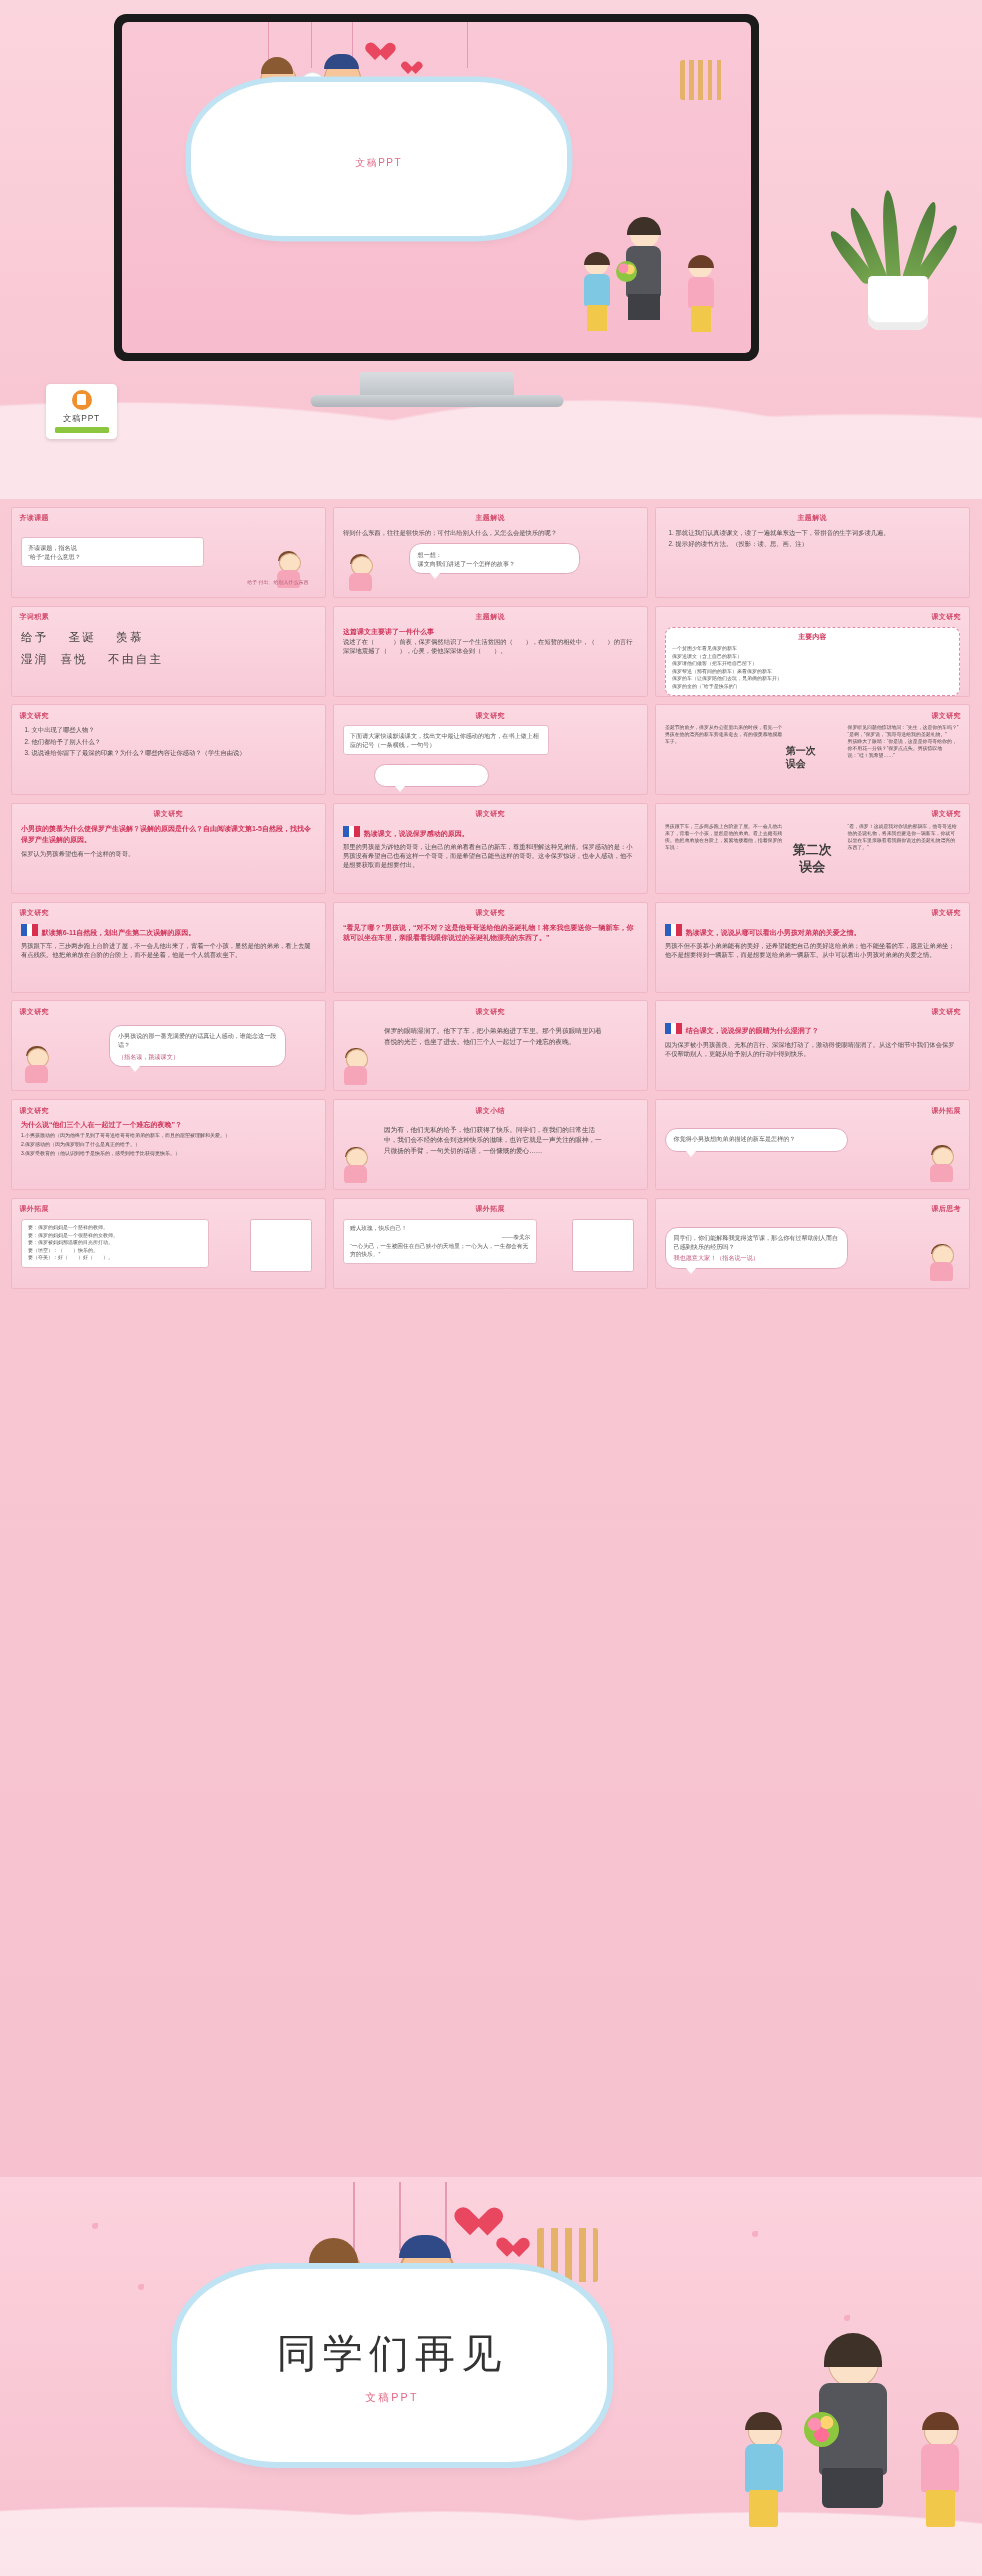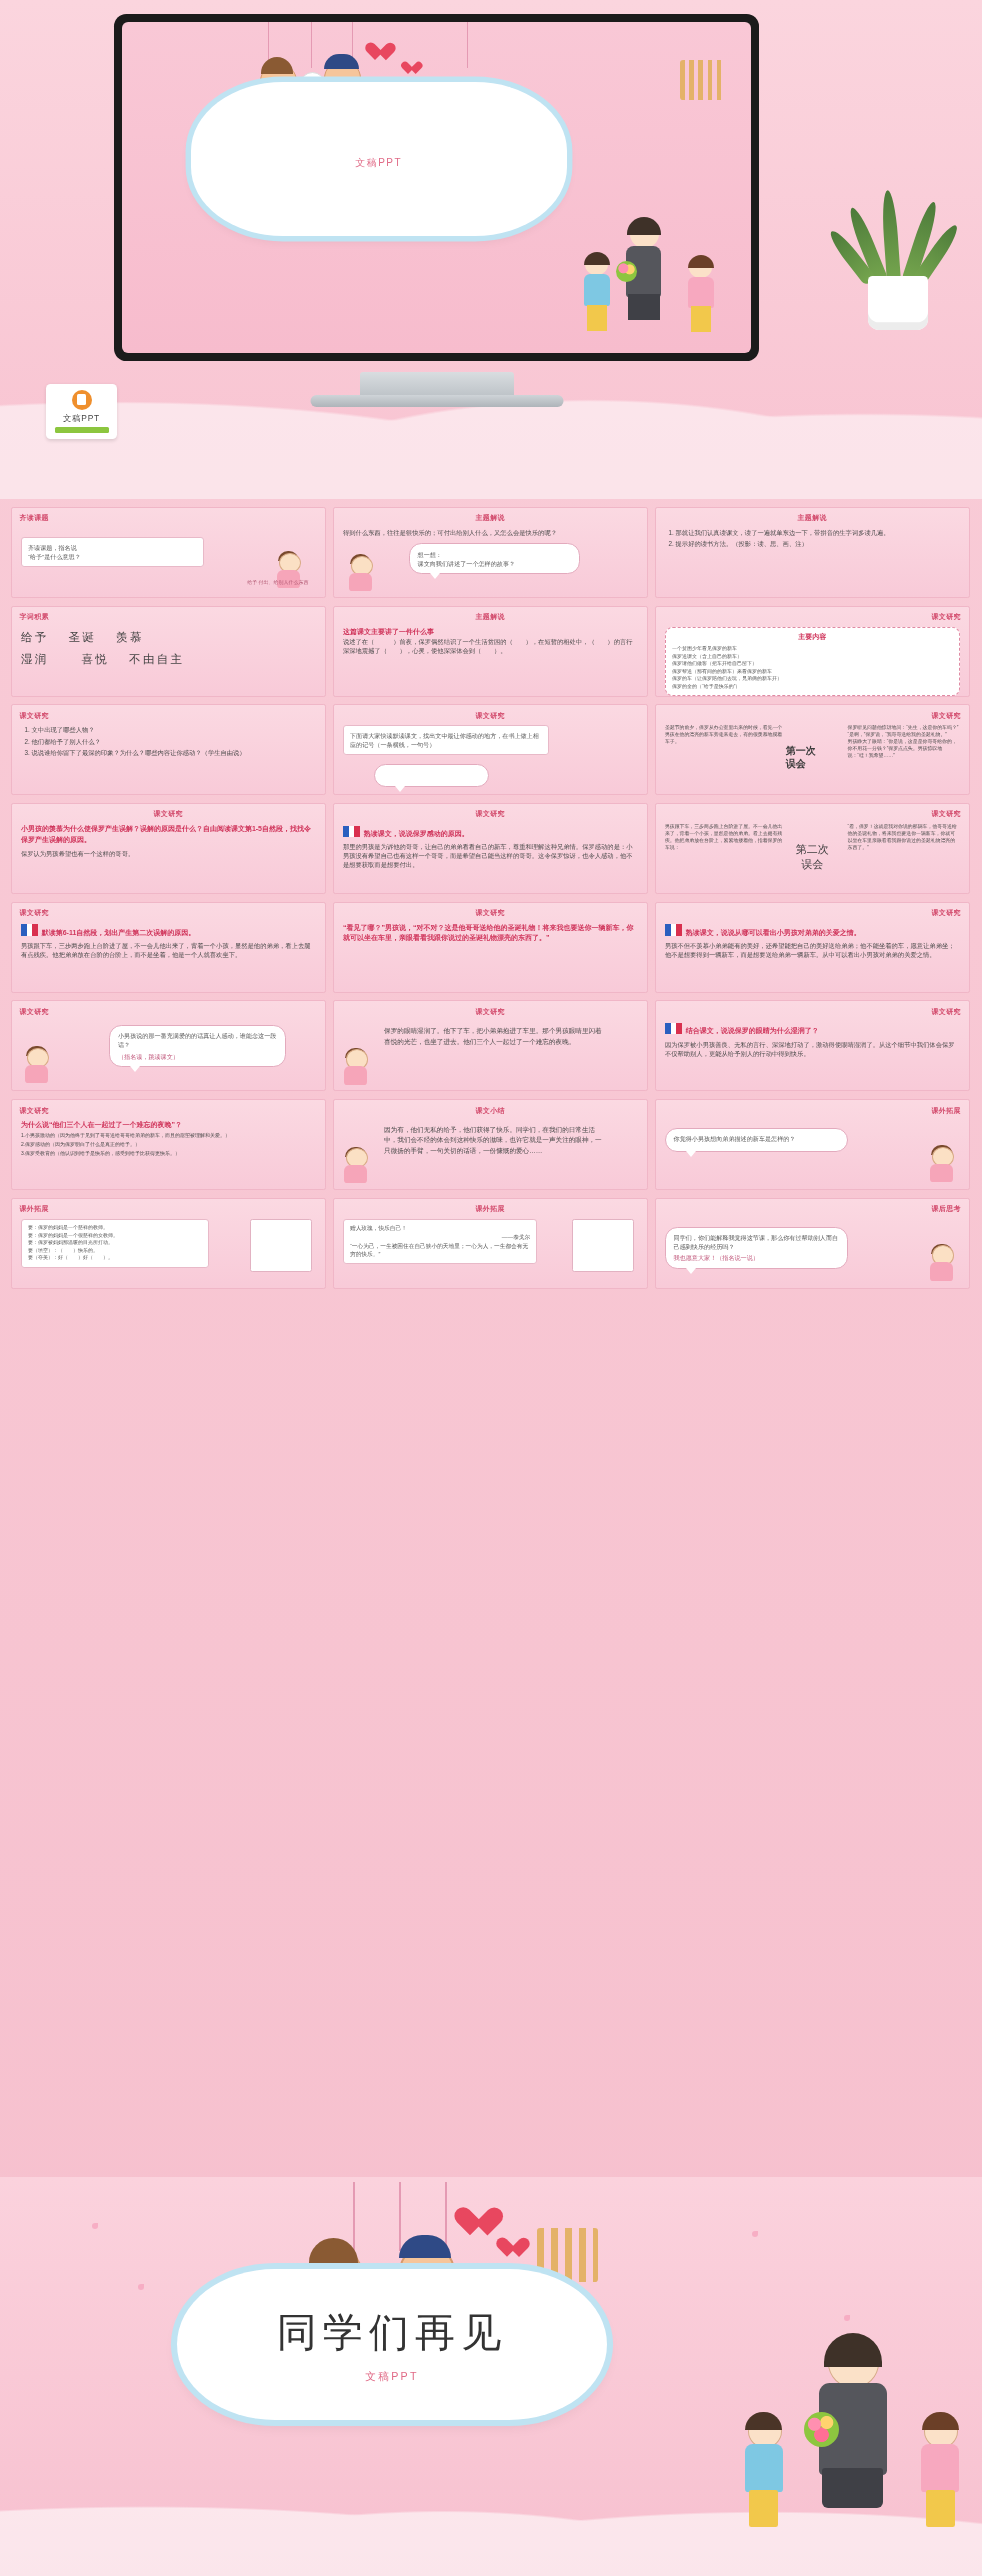--- a/index.html
+++ b/index.html
@@ -54,21 +54,21 @@
   .bigword{font-size:11.5px;color:#444;letter-spacing:2.3px;line-height:1.9;}
   .numlist{padding-left:10.7px;margin:0;}
   .numlist li{margin-bottom:2.3px;}
   .flag{position:absolute;left:7.7px;top:20px;width:17px;height:11.5px;background:linear-gradient(90deg,#2b5fbf 33%,#fff 33% 66%,#d9304f 66%);}
   .mini-kid{position:absolute;width:26px;height:35px;}
   .mini-kid .head{position:absolute;left:3.1px;top:0;width:20px;height:18.4px;border-radius:50%;background:#fbe0c4;border:0.8px solid #d9ab86;}
   .mini-kid .hair{position:absolute;left:2.3px;top:-1.5px;width:21.5px;height:10px;border-radius:10.7px 10.7px 0 0;background:#7a4a2d;}
   .mini-kid .body2{position:absolute;left:1.5px;top:17px;width:23px;height:18.4px;border-radius:6.1px 6.1px 3.1px 3.1px;background:#f6a5b9;}
   
   .footer-slide{position:absolute;left:0;right:0;bottom:0;height:399px;overflow:hidden;background:linear-gradient(#fbd2dd,#f7c0cf);}
-  .footer-cloud{position:absolute;left:177px;top:92px;width:430px;height:151px;background:#fff;border-radius:100px/77px;box-shadow:0 0 0 6.1px #bfe3f2,0 6.1px 14px rgba(0,0,0,.08);display:flex;flex-direction:column;align-items:center;justify-content:center;}
+  .footer-cloud{position:absolute;left:177px;top:92px;width:430px;height:193px;background:#fff;border-radius:100px/77px;box-shadow:0 0 0 6.1px #bfe3f2,0 6.1px 14px rgba(0,0,0,.08);display:flex;flex-direction:column;align-items:center;justify-content:center;}
   .footer-title{font-family:"DejaVu Serif",serif;font-size:40px;letter-spacing:6.1px;color:#333;}
   .footer-sub{font-size:10.7px;color:#e06a86;margin-top:10.7px;letter-spacing:2.3px;}
   .footer-clouds{position:absolute;left:0;right:0;bottom:0;height:130px;
     background:radial-gradient(ellipse at 15% 110%, #fff 0 40%, transparent 41%),
                radial-gradient(ellipse at 45% 118%, #fff 0 40%, transparent 41%),
                radial-gradient(ellipse at 78% 112%, #fff 0 38%, transparent 39%);opacity:.6;}
   .teacher{position:absolute;right:69px;bottom:46px;width:115px;height:192px;}
   .t-head{position:absolute;left:29px;top:0;width:49px;height:48px;border-radius:50%;background:#fbe1c8;border:0.8px solid #d6ab88;}
   .t-hair{position:absolute;left:24.6px;top:-4.6px;width:58px;height:34px;border-radius:29px 29px 0 0;background:#3e3128;}
   .t-body{position:absolute;left:20px;top:45px;width:68px;height:92px;background:#55565c;border-radius:10.7px 10.7px 4.6px 4.6px;}
@@ -194,21 +194,21 @@
             <li>那就让我们认真读课文，读了一遍就单东边一下，带拼音的生字词多读几遍。</li>
             <li>提示好的读书方法。（投影：读、思、画、注）</li>
           </ol>
         </div>
       </div>
       <div class="slide">
         <div class="tag">字词积累</div>
         <div class="body">
           <div>
             <div class="bigword"><span style="margin-right: 20px;">给予</span><span style="margin-right: 20px;">圣诞</span><span style="margin-right: 20px;">羡慕</span></div>
-            <div class="bigword"><span style="margin-right: 33px;">湿润</span><span style="margin-right: 20px;">喜悦</span><span style="margin-right: 36px;">不由自主</span></div>
+            <div class="bigword"><span style="margin-right: 12px;">湿润</span><span style="margin-right: 20px;">喜悦</span><span style="margin-right: 36px;">不由自主</span></div>
           </div>
         </div>
       </div>
       <div class="slide">
         <div class="tag center">主题解说</div>
         <div class="body">
           <div class="redline">这篇课文主要讲了一件什么事</div>
           <div>说述了在（　　　）前夜，保罗偶然结识了一个生活贫困的（　　），在短暂的相处中，（　　）的言行深深地震撼了（　　），心灵，使他深深体会到（　　）。</div>
         </div>
       </div>
@@ -273,21 +273,21 @@
           <div class="redline"><span class="flag" style="position: relative; display: inline-block; left: 0px; top: 1.5px; margin-right: 3.8px;"></span><span>熟读课文，说说保罗感动的原因。</span></div>
           <div style="margin-top: 3.1px;">那里的男孩是为诉他的哥哥，让自己的弟弟看看自己的新车，尊重和理解这种兄弟情。保罗感动的是：小男孩没有希望自己也有这样一个哥哥，而是希望自己能当这样的哥哥。这令保罗惊讶，也令人感动，他不是想要获取而是想要付出。</div>
         </div>
       </div>
       <div class="slide">
         <div class="tag" style="left: auto; right: 7.7px;">课文研究</div>
         <div class="body">
           <div style="position: absolute; left: 0px; top: 0px; width: 40%; font-size: 4.9px; line-height: 1.4;">
             <div>男孩跟下车，三步两步跑上台阶进了屋。不一会儿他出来了，背着一个小孩，显然是他的弟弟。看上去腿有残疾。他把弟弟放在台阶上，紧紧地搂着他，指着保罗的车说：</div>
           </div>
-          <div style="position: absolute; left: 41%; top: 18.4px; width: 18%; text-align: center; font-size: 11px; font-weight: normal; color: rgb(61, 61, 61); line-height: 1.3; white-space: pre-line;">第二次
+          <div style="position: absolute; left: 41%; top: 18.4px; width: 18%; text-align: center; font-size: 13px; font-weight: bold; color: rgb(61, 61, 61); line-height: 1.3; white-space: pre-line;">第二次
 误会</div>
           <div style="position: absolute; right: 0px; top: 0px; width: 38%; font-size: 4.9px; line-height: 1.4;">
             <div>“看，保罗！这就是我对你说的那辆车，他哥哥送给他的圣诞礼物，将来我也要送你一辆新车，你就可以坐在车里亲眼看看我跟你说过的圣诞礼物漂亮的东西了。”</div>
           </div>
         </div>
       </div>
       <div class="slide">
         <div class="tag">课文研究</div>
         <div class="body">
           <div class="redline"><span class="flag" style="position: relative; display: inline-block; left: 0px; top: 1.5px; margin-right: 3.8px;"></span><span>默读第6-11自然段，划出产生第二次误解的原因。</span></div>

